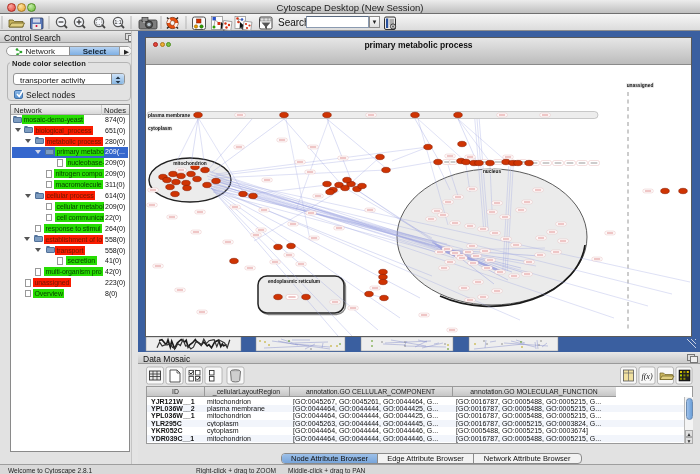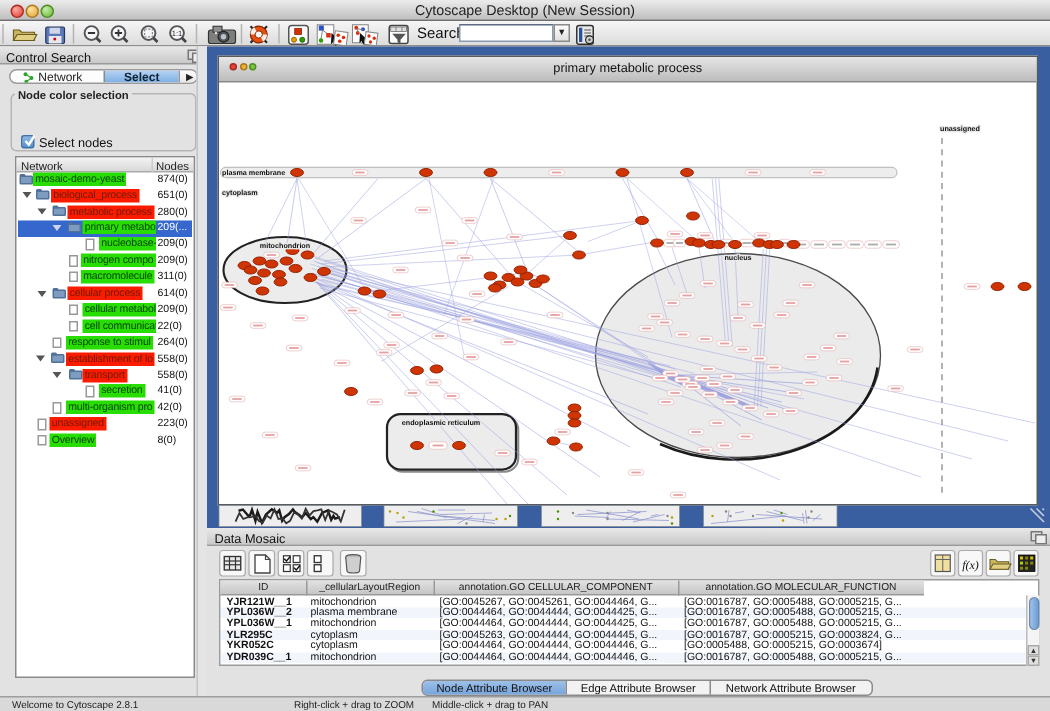--- a/index.html
+++ b/index.html
@@ -111,20 +111,28 @@
         <circle cx="2.5" cy="6.5" r="1.3" fill="#2da32d"></circle>
         <path d="M2 1.5 L6 4 L2.5 6.5" fill="none" stroke="#2da32d" stroke-width="0.7"></path>
       </svg>
     <div class="abs" style="left:62px;top:0;width:50px;height:100%;background:linear-gradient(#b5d2f2,#7fb0e4);border-left:1px solid #8a8a8a;font-size:8px;font-weight:bold;text-align:center;line-height:10px;color:#123;">Select</div>
     <div class="abs" style="left:112px;top:0;width:14px;height:100%;border-left:1px solid #9a9a9a;background:linear-gradient(#fdfdfd,#e8e8e8);text-align:center;font-size:6.5px;line-height:10px;color:#222;">▶</div>
   </div>
 
   <div class="abs" style="left:7px;top:31px;width:124px;height:39px;border:1px solid #b5b5b5;border-radius:4px;"></div>
   <div class="abs" style="left:10px;top:27.5px;background:#e2e2e2;padding:0 2px;font-size:7.5px;font-weight:bold;color:#222;">Node color selection</div>
 
+  <div class="abs" style="left:13px;top:42px;width:112px;height:12px;background:#fff;border:1px solid #939393;border-radius:3px;overflow:hidden;">
+    <span class="abs" style="left:6px;top:1.5px;font-size:8px;color:#111;">transporter activity</span>
+    <span class="abs" style="right:0;top:0;width:13px;height:12px;background:linear-gradient(#cde2f9,#7aaede);border-left:1px solid #8a8a8a;"></span>
+    <svg class="abs" style="right:2.5px;top:2px;" width="8" height="8" viewBox="0 0 8 8">
+        <path d="M4 0.5 L6.4 3 L1.6 3 Z" fill="#234"></path>
+        <path d="M4 7.5 L6.4 5 L1.6 5 Z" fill="#234"></path>
+      </svg>
+  </div>
 
   <div class="abs" style="left:14px;top:58.5px;width:9px;height:9px;background:linear-gradient(#8cb8e8,#5590d0);border:1px solid #4071a8;border-radius:2px;"></div>
   <svg class="abs" style="left:14.5px;top:58px;" width="10" height="10" viewBox="0 0 10 10">
       <path d="M2 5 l2.2 2.5 L8 1.5" fill="none" stroke="#fff" stroke-width="1.6"></path>
     </svg>
   <div class="abs" style="left:26px;top:58.5px;font-size:8.5px;color:#111;">Select nodes</div>
 
   <div class="abs" style="left:10px;top:73px;width:120px;height:348px;background:#fff;border:1px solid #8a8a8a;overflow:hidden;">
     <div class="abs" style="left:0;top:0;width:100%;height:10px;background:linear-gradient(#f4f4f4,#d8d8d8);border-bottom:1px solid #aaa;">
       <span class="abs" style="left:3px;top:1px;font-size:7.6px;color:#222;">Network</span>
@@ -232,21 +240,21 @@
 </div>
     </div>
   </div>
 </div>
 
 <div class="abs" style="left:131px;top:31px;width:7px;height:433px;background:#e4e4e4;border-left:1px solid #c4c4c4;"></div>
 
 <div class="abs" style="left:138px;top:31px;width:562px;height:321px;background:#3a5fa0;">
 
   <div class="abs" style="left:7px;top:6px;width:547px;height:300px;background:#fff;border:1px solid #5a5a5a;">
-    <div class="abs" style="left:0;top:0;width:100%;height:17px;background:linear-gradient(#e6e6e6,#bcbcbc);border-bottom:1px solid #8a8a8a;">
+    <div class="abs" style="left:0;top:0;width:100%;height:27px;background:linear-gradient(#e6e6e6,#bcbcbc);border-bottom:1px solid #8a8a8a;font-weight:bold;">
       <div class="abs" style="left:7px;top:4px;width:5px;height:5px;border-radius:50%;background:#e3453a;border:0.5px solid #a82920;"></div>
       <div class="abs" style="left:13.5px;top:4px;width:5px;height:5px;border-radius:50%;background:#eeaf33;border:0.5px solid #ad7a1e;"></div>
       <div class="abs" style="left:20px;top:4px;width:5px;height:5px;border-radius:50%;background:#7cc243;border:0.5px solid #4e8d22;"></div>
       <div class="abs" style="left:0;right:0;top:2px;text-align:center;font-size:8.5px;color:#111;">primary metabolic process</div>
     </div>
   </div>
 </div>
 <svg width="547" height="287" viewBox="145 50 547 287" style="position:absolute;left:145px;top:50px">
 <rect x="147" y="111.5" width="451" height="7" rx="3.5" fill="#ededed" stroke="#aaa" stroke-width="0.6"></rect>
 <ellipse cx="190" cy="180" rx="41" ry="22" fill="#ececec" stroke="#222" stroke-width="1.4"></ellipse>

